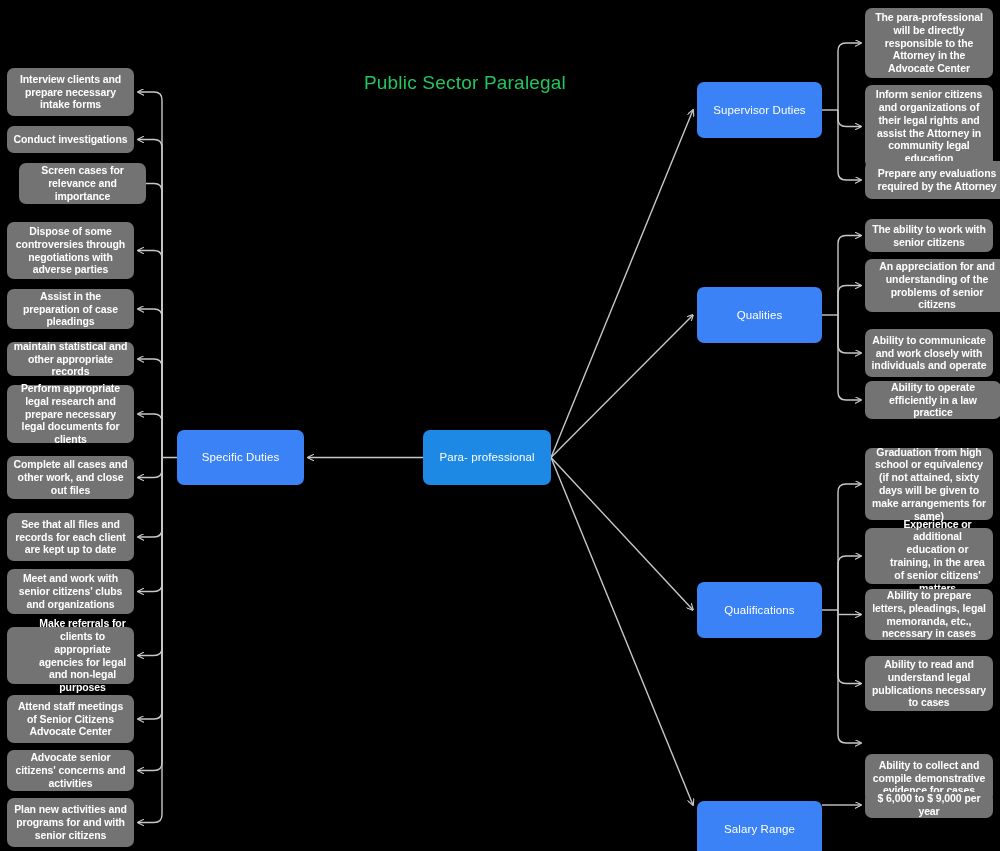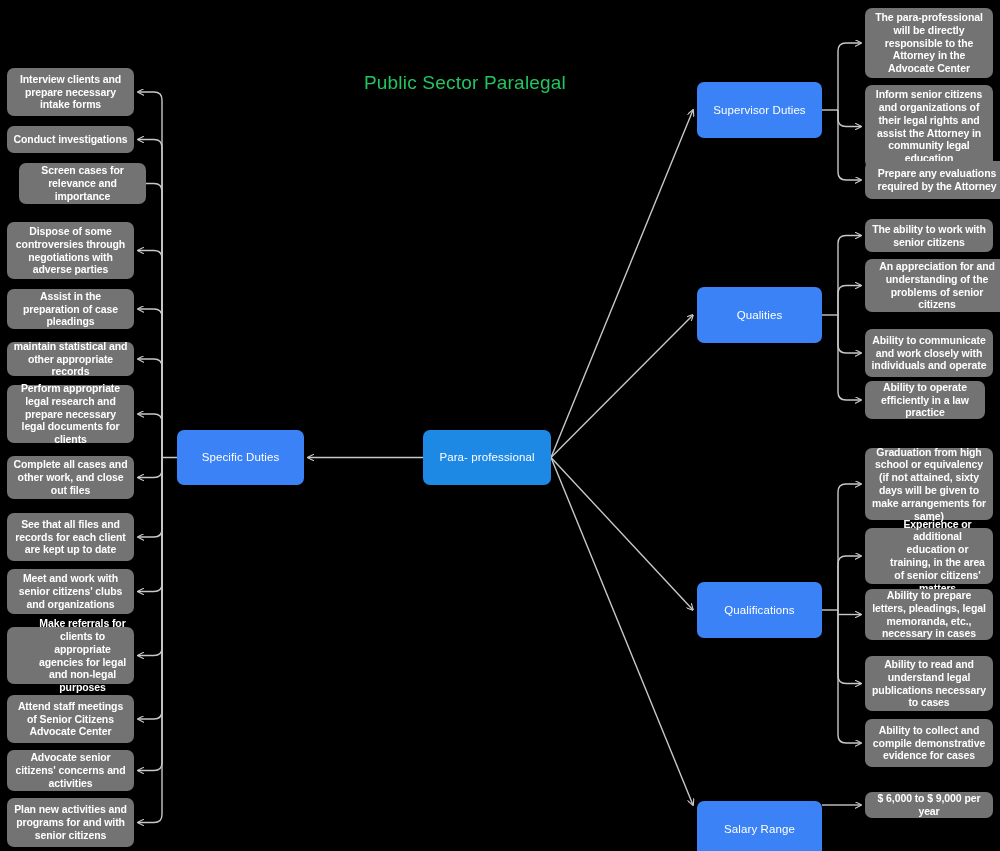--- a/index.html
+++ b/index.html
@@ -131,24 +131,24 @@
       <div class="node leaf" style="left: 7px; top: 750px; width: 127px; height: 41px;">Advocate senior citizens' concerns and activities</div>
       <div class="node leaf" style="left: 7px; top: 798px; width: 127px; height: 49px;">Plan new activities and programs for and with senior citizens</div>
       <div class="node branch" style="left: 697px; top: 82px; width: 125px; height: 56px;">Supervisor Duties</div>
       <div class="node leaf" style="left: 865px; top: 8px; width: 128px; height: 70px;">The para-professional will be directly responsible to the Attorney in the Advocate Center</div>
       <div class="node leaf" style="left: 865px; top: 85px; width: 128px; height: 83px;">Inform senior citizens and organizations of their legal rights and assist the Attorney in community legal education</div>
       <div class="node leaf" style="left: 865px; top: 161px; width: 144px; height: 38px;">Prepare any evaluations required by the Attorney</div>
       <div class="node branch" style="left: 697px; top: 287px; width: 125px; height: 56px;">Qualities</div>
       <div class="node leaf" style="left: 865px; top: 219px; width: 128px; height: 33px;">The ability to work with senior citizens</div>
       <div class="node leaf" style="left: 865px; top: 259px; width: 144px; height: 53px;">An appreciation for and understanding of the problems of senior citizens</div>
       <div class="node leaf" style="left: 865px; top: 329px; width: 128px; height: 48px;">Ability to communicate and work closely with individuals and operate</div>
-      <div class="node leaf" style="left: 865px; top: 381px; width: 120px; height: 38px;">Ability to operate efficiently in a law practice</div>
+      <div class="node leaf" style="left: 865px; top: 381px; width: 136px; height: 38px;">Ability to operate efficiently in a law practice</div>
       <div class="node branch" style="left: 697px; top: 582px; width: 125px; height: 56px;">Qualifications</div>
       <div class="node leaf" style="left: 865px; top: 448px; width: 128px; height: 72px;">Graduation from high school or equivalency (if not attained, sixty days will be given to make arrangements for same)</div>
       <div class="node leaf" style="left: 865px; top: 528px; width: 128px; height: 56px; padding-left: 23px;">Experience or additional education or training, in the area of senior citizens' matters</div>
       <div class="node leaf" style="left: 865px; top: 589px; width: 128px; height: 51px;">Ability to prepare letters, pleadings, legal memoranda, etc., necessary in cases</div>
       <div class="node leaf" style="left: 865px; top: 656px; width: 128px; height: 55px;">Ability to read and understand legal publications necessary to cases</div>
-      <div class="node leaf" style="left: 865px; top: 719px; width: 128px; height: 48px;">Ability to collect and compile demonstrative evidence for cases</div>
+      <div class="node leaf" style="left: 865px; top: 754px; width: 128px; height: 48px;">Ability to collect and compile demonstrative evidence for cases</div>
       <div class="node branch" style="left: 697px; top: 777px; width: 125px; height: 56px; margin-top: 24px;">Salary Range</div>
       <div class="node leaf" style="left: 865px; top: 792px; width: 128px; height: 26px;">$ 6,000 to $ 9,000 per year</div>
     </div>
 
 </div>
 
 </body></html>

